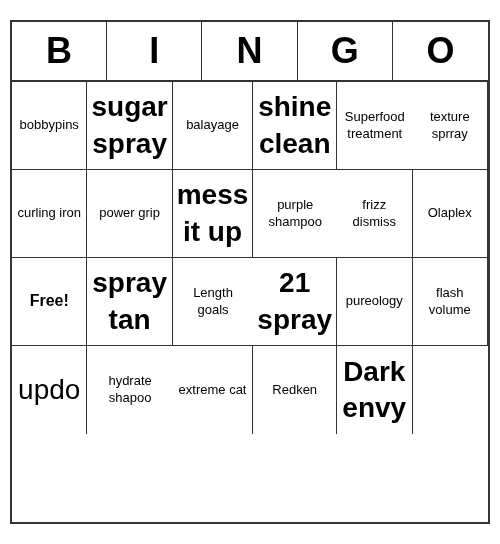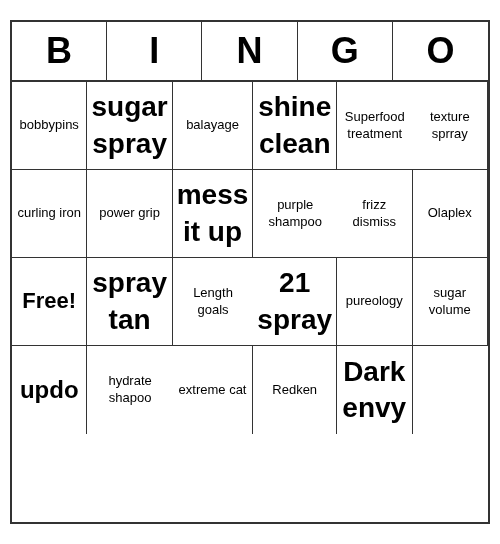--- a/index.html
+++ b/index.html
@@ -48,30 +48,30 @@
       font-size: 13px;
       line-height: 1.3;
     }
     .bingo-cell:nth-child(5n) {
       border-right: none;
     }
     .bingo-cell:nth-last-child(-n+5) {
       border-bottom: none;
     }
     .bingo-cell.free {
-      font-size: 22px;
+      font-size: 16px;
       font-weight: bold;
     }
     .bingo-cell.large-text {
       font-size: 28px;
       font-weight: bold;
     }
     .bingo-cell.xl-text {
-      font-size: 24px;
-      font-weight: bold;
+      font-size: 28px;
+      font-weight: normal;
     }
   </style>
 </head>
 <body>
 
 <div class="bingo-card">
   <div class="bingo-header">
   <div class="bingo-header-cell">B</div>
       <div class="bingo-header-cell">I</div>
       <div class="bingo-header-cell">N</div>
@@ -89,20 +89,20 @@
       <div class="bingo-cell">power grip</div>
       <div class="bingo-cell large-text">mess it up</div>
       <div class="bingo-cell">purple shampoo</div>
       <div class="bingo-cell">frizz dismiss</div>
       <div class="bingo-cell">Olaplex</div>
       <div class="bingo-cell free">Free!</div>
       <div class="bingo-cell large-text">spray tan</div>
       <div class="bingo-cell">Length goals</div>
       <div class="bingo-cell large-text">21 spray</div>
       <div class="bingo-cell">pureology</div>
-      <div class="bingo-cell">sugar volume</div>
+      <div class="bingo-cell">flash volume</div>
       <div class="bingo-cell xl-text">updo</div>
       <div class="bingo-cell">hydrate shapoo</div>
       <div class="bingo-cell">extreme cat</div>
       <div class="bingo-cell">Redken</div>
       <div class="bingo-cell large-text">Dark envy</div>
     </div>
 </div>
 
 </body></html>

